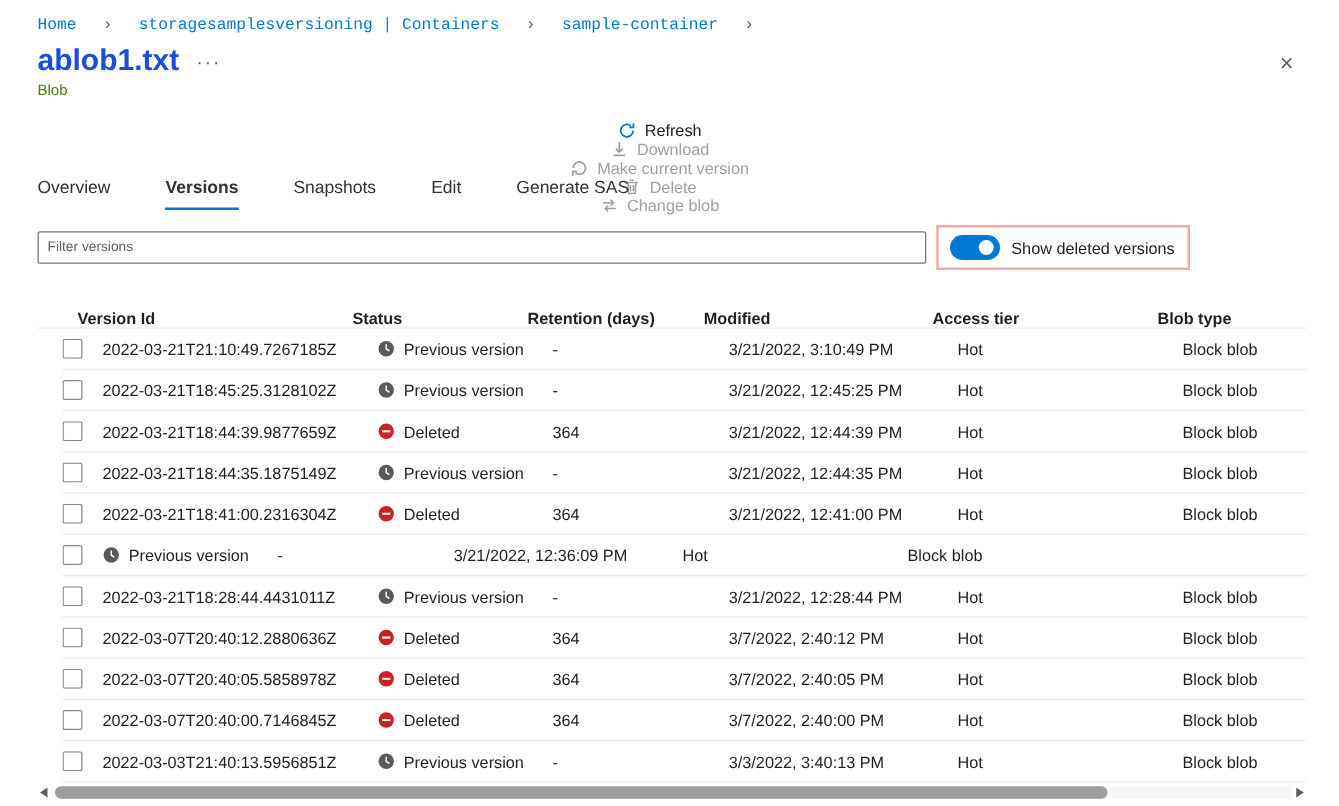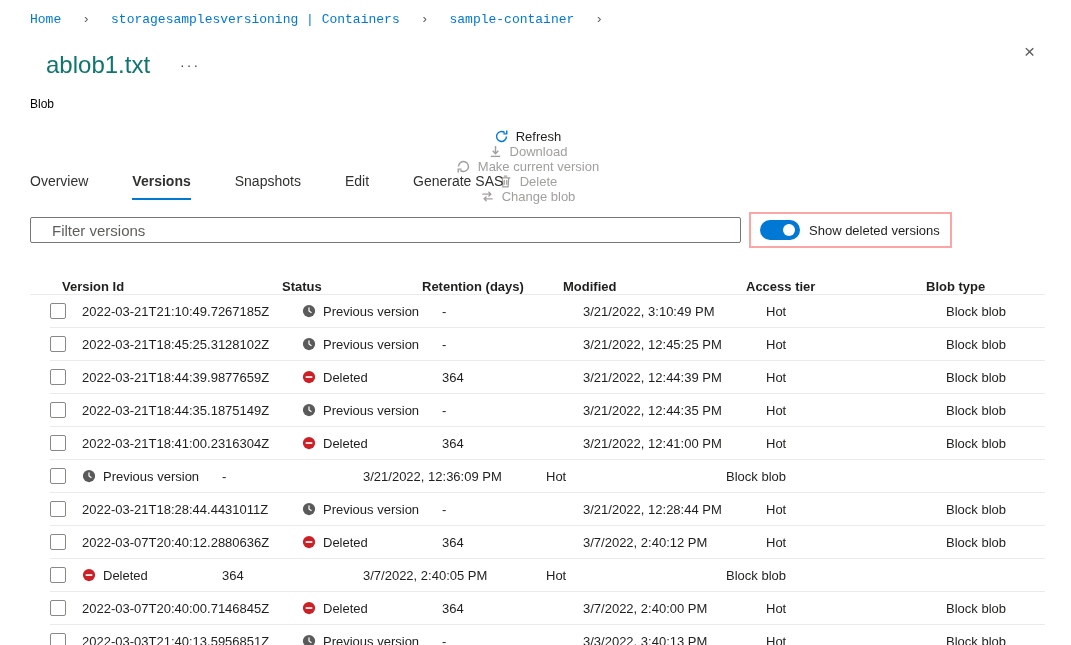--- a/index.html
+++ b/index.html
@@ -13,28 +13,28 @@
   }
   .page { position: relative; padding: 12px 26px 0 30px; box-sizing: border-box; }
 
   
   .breadcrumb { font-size: 13px; display: flex; align-items: flex-start; gap: 21px; font-family: Liberation Mono, monospace; }
   .breadcrumb a { color: #0078d4; text-decoration: none; cursor: pointer; }
   .breadcrumb .sep { color: #605e5c; font-size: 13px; }
 
   
   .title-row { display: flex; align-items: center; margin-top: 9px; }
-  .title-row h1 { margin: 16px; font-size: 24px; line-height: 26px; font-weight: 400; color: #0f766e; }
+  .title-row h1 { margin: 0; font-size: 24px; line-height: 26px; font-weight: 700; color: #1d4ed8; }
   .more-dots { margin-left: 14px; color: #484644; font-size: 14px; letter-spacing: 2px; cursor: pointer; }
   .close-btn {
     position: absolute; top: 40px; right: 30px;
     background: none; border: none; font-size: 19px; color: #605e5c;
     cursor: pointer; padding: 2px 6px; line-height: 1;
   }
-  .subtitle { font-size: 12px; color: #000000; margin-top: 3px; }
+  .subtitle { font-size: 12px; color: #4d7c0f; margin-top: 3px; }
 
   
   .toolbar { margin-top: 18px; display: flex; align-items: center; height: 22px; flex-direction: column; }
   .tb {
     display: inline-flex; align-items: center; gap: 7px;
     background: none; border: none; padding: 0; margin-right: 20px;
     font-size: 13px; font-family: inherit; cursor: pointer;
   }
   .tb.enabled { color: #201f1e; }
   .tb.enabled svg { color: #0078d4; }
@@ -46,21 +46,21 @@
   
   .tabs { margin-top: 22px; display: flex; gap: 44px; font-size: 14px; color: #323130; }
   .tab { padding-bottom: 9px; border-bottom: 2px solid transparent; cursor: pointer; }
   .tab.active { border-bottom-color: #0078d4; font-weight: 700; }
 
   
   .filter-row { margin-top: 12px; display: flex; align-items: center; }
   .filter-input {
     width: 711px; height: 26px; box-sizing: border-box;
     border: 1px solid #767676; border-radius: 2px;
-    padding: 0 21px; font-size: 15px; font-family: inherit; color: #201f1e;
+    padding: 0 7px; font-size: 11px; font-family: inherit; color: #201f1e;
   }
   .filter-input::placeholder { color: #605e5c; }
   .highlight-box {
     margin-left: 8px; border: 2px solid #fca5a5;
     display: flex; align-items: center; gap: 9px; padding: 6px 10px 6px 9px;
   }
   .toggle { width: 40px; height: 20px; border-radius: 10px; background: #0078d4; position: relative; cursor: pointer; flex: none; }
   .toggle .knob { position: absolute; top: 4px; right: 5px; width: 12px; height: 12px; border-radius: 50%; background: #ffffff; }
   .toggle-label { font-size: 13px; color: #201f1e; white-space: nowrap; }
 
@@ -331,20 +331,21 @@
     <span class="col col-retention">364</span>
     <span class="col col-modified">3/7/2022, 2:40:12 PM</span>
     <span class="col col-access">Hot</span>
     <span class="col col-blobtype">Block blob</span>
   </div>
 
   <div class="trow">
     <span class="col col-check">
       <span class="checkbox"></span>
     </span>
+    <span class="col col-version">2022-03-07T20:40:05.5858978Z</span>
     <span class="col col-status">
 
       <svg class="sicon" viewBox="0 0 16 16">
         <circle cx="8" cy="8" r="7" fill="#cd2026"></circle>
         <rect x="4.2" y="7.1" width="7.6" height="1.9" fill="#ffffff"></rect>
       </svg>
       <span>Deleted</span>
     </span>
     <span class="col col-retention">364</span>
     <span class="col col-modified">3/7/2022, 2:40:05 PM</span>

